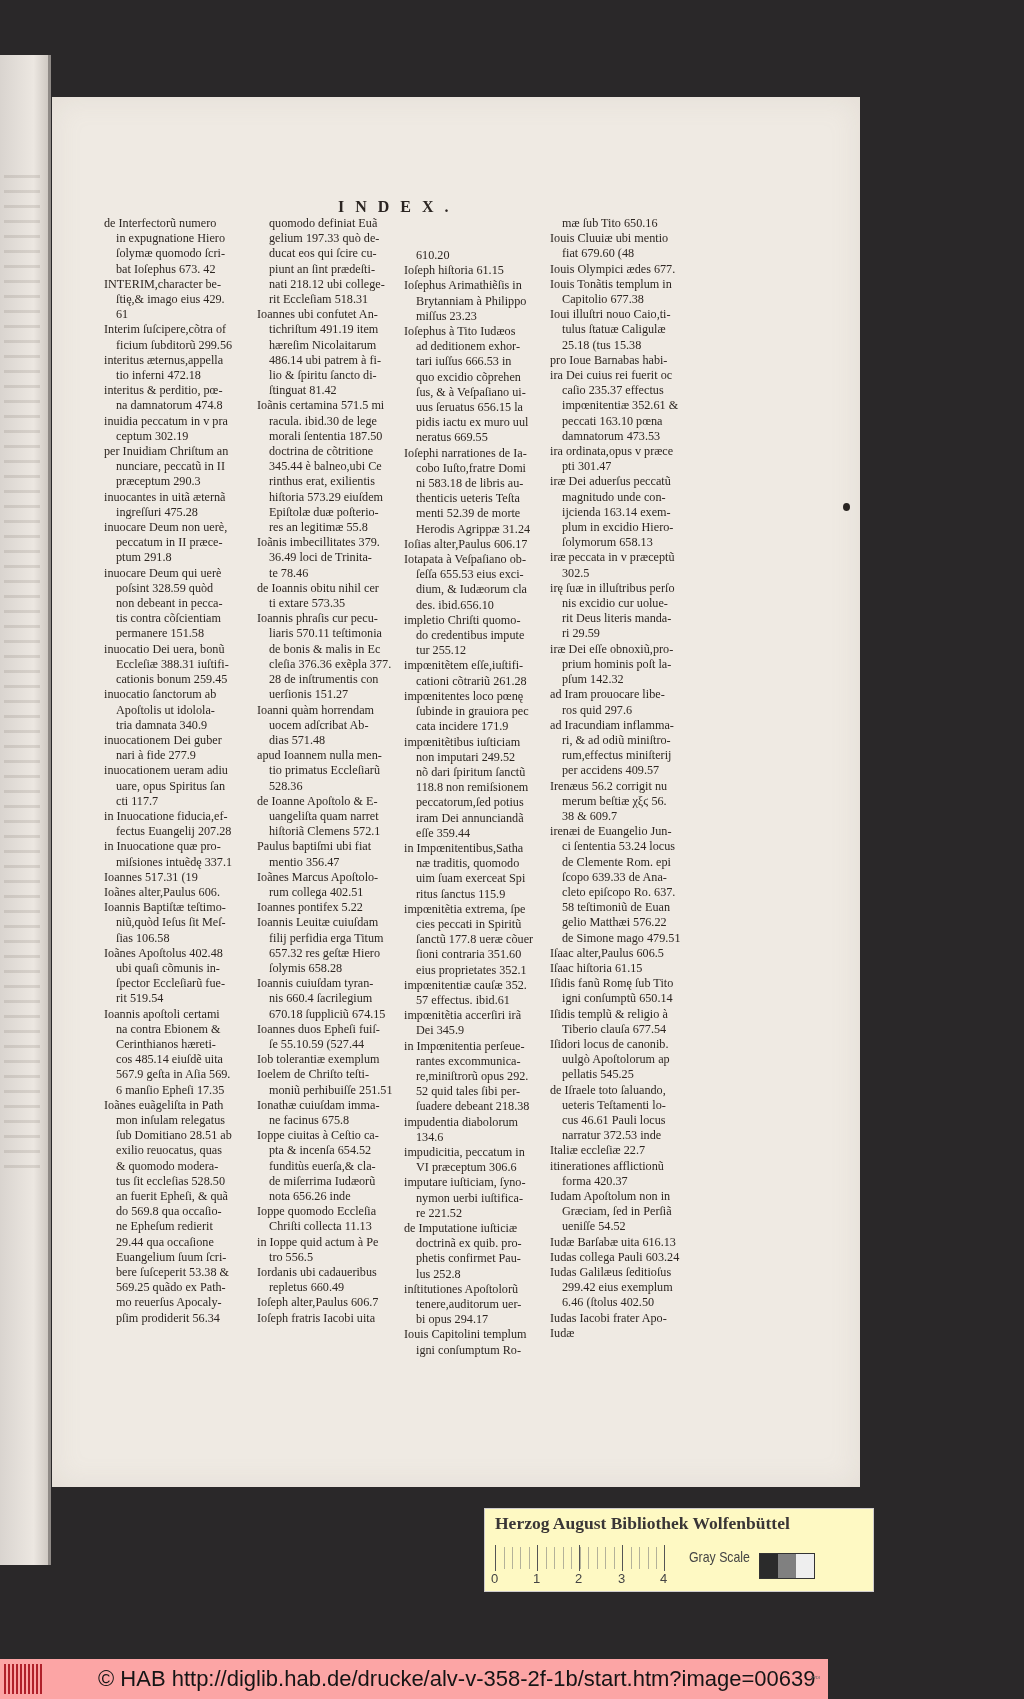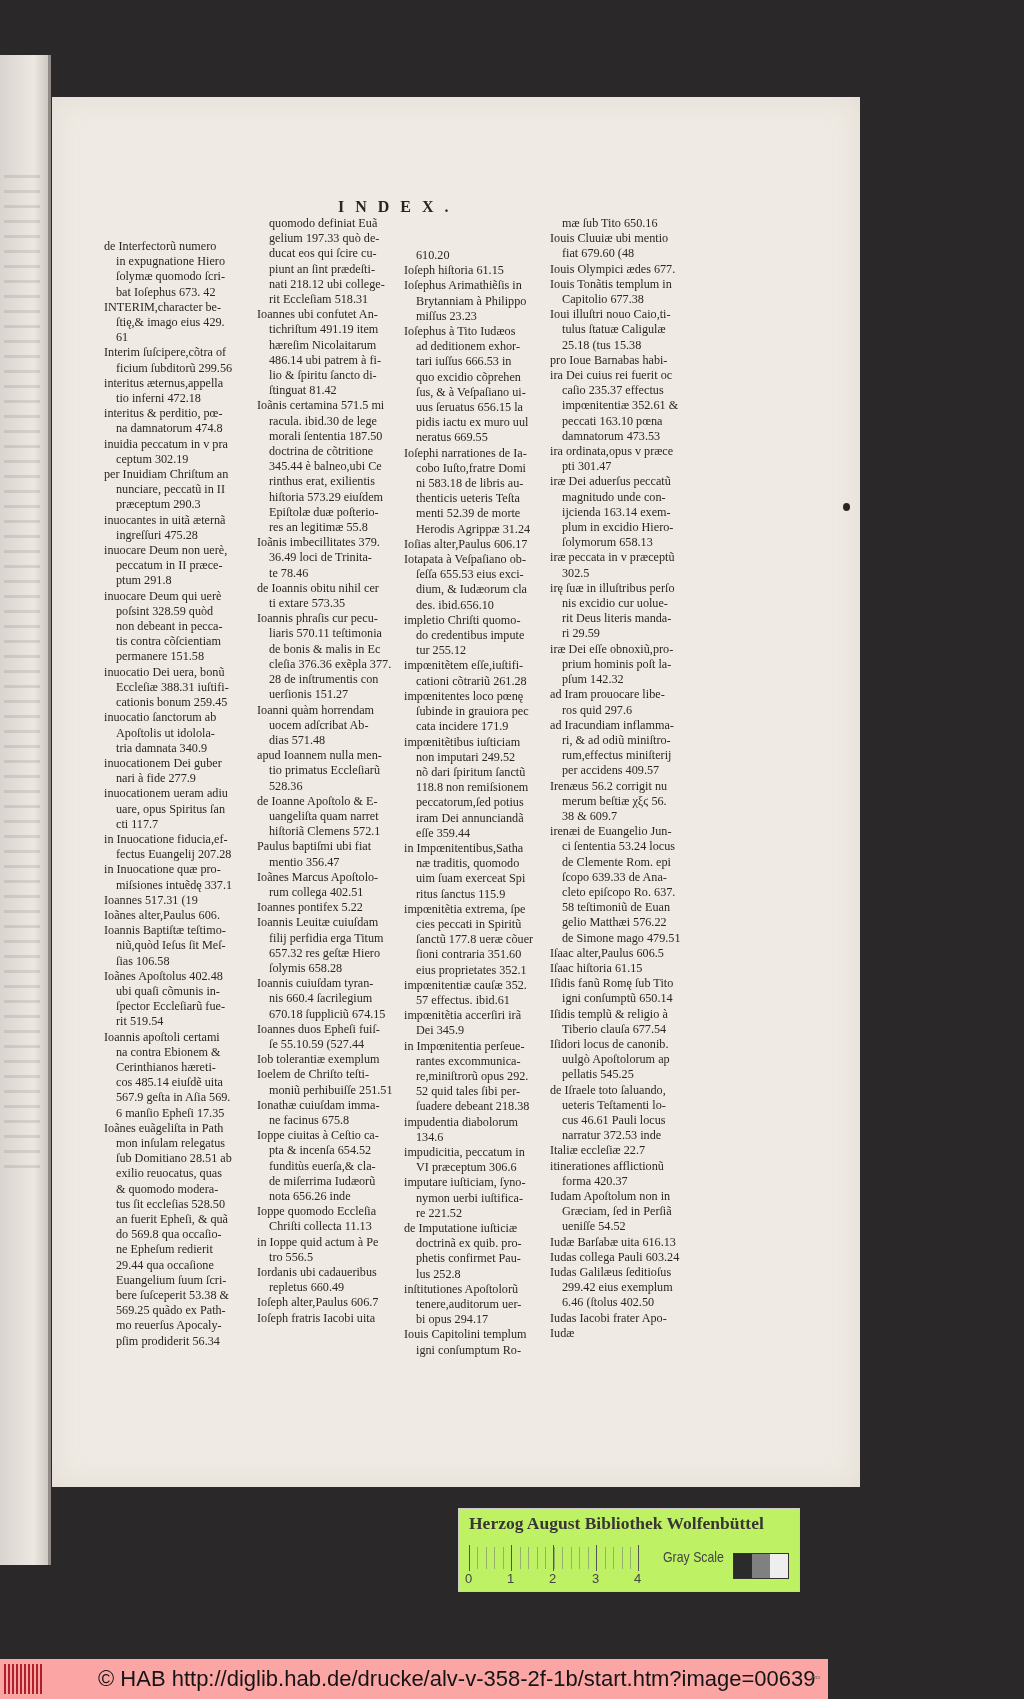--- a/index.html
+++ b/index.html
@@ -28,30 +28,30 @@
     position:absolute; left:338px; top:198px; width:130px;
     font-size:16px; font-weight:bold; letter-spacing:11px; color:#2b2522;
   }
   .col {
     position:absolute; top:216px; width:152px;
     font-size:12.2px; line-height:15.2px; color:#2d2621;
   }
   .col .line { white-space:nowrap; display:block; }
   .col .ind { padding-left:12px; }
   .col .right { text-align:left; }
-  #col1 { left:104px;margin-top:23px; }
+  #col1 { left:104px; }
   #col2 { left:257px; }
   #col3 { left:404px;margin-top:32px; }
   #col4 { left:550px; }
   .speck {
     position:absolute; width:7px; height:8px; border-radius:50%; background:#2a2522;
   }
   .scale-card {
-    position:absolute; left:458px; top:1508px; width:340px; height:82px;
-    background:#bef264; border:1px solid #cfcccc;
+    position:absolute; left:484px; top:1508px; width:340px; height:82px;
+    background:#fef9c3; border:1px solid #cfcccc;padding-left:48px;
   }
   .scale-title {
     position:absolute; left:10px; top:4px; font-size:17.5px; font-weight:bold; color:#3a3636;
     font-family:"Liberation Serif", serif; white-space:nowrap;
   }
   .ruler {
     position:absolute; left:10px; top:38px; width:170px; height:22px;
     background:
       repeating-linear-gradient(90deg, #777 0 1px, transparent 1px 8.5px);
     opacity:.55;

